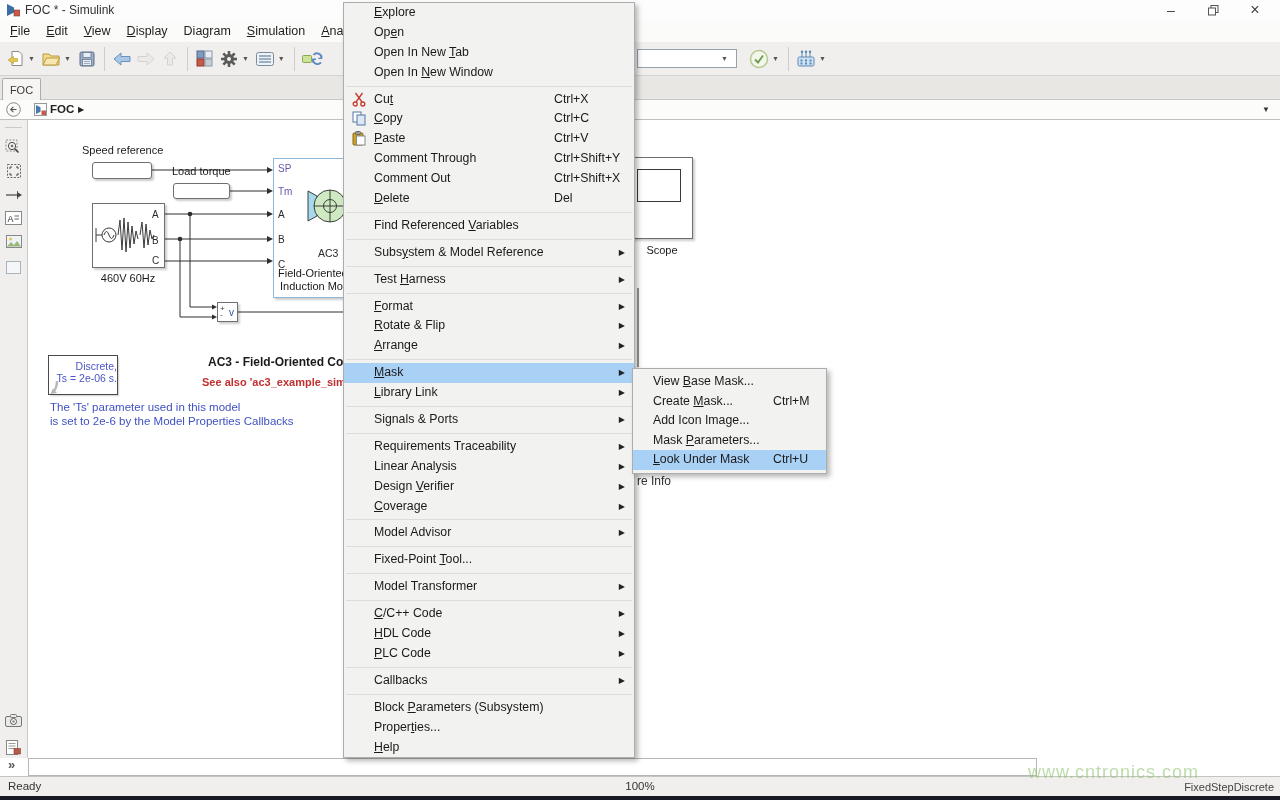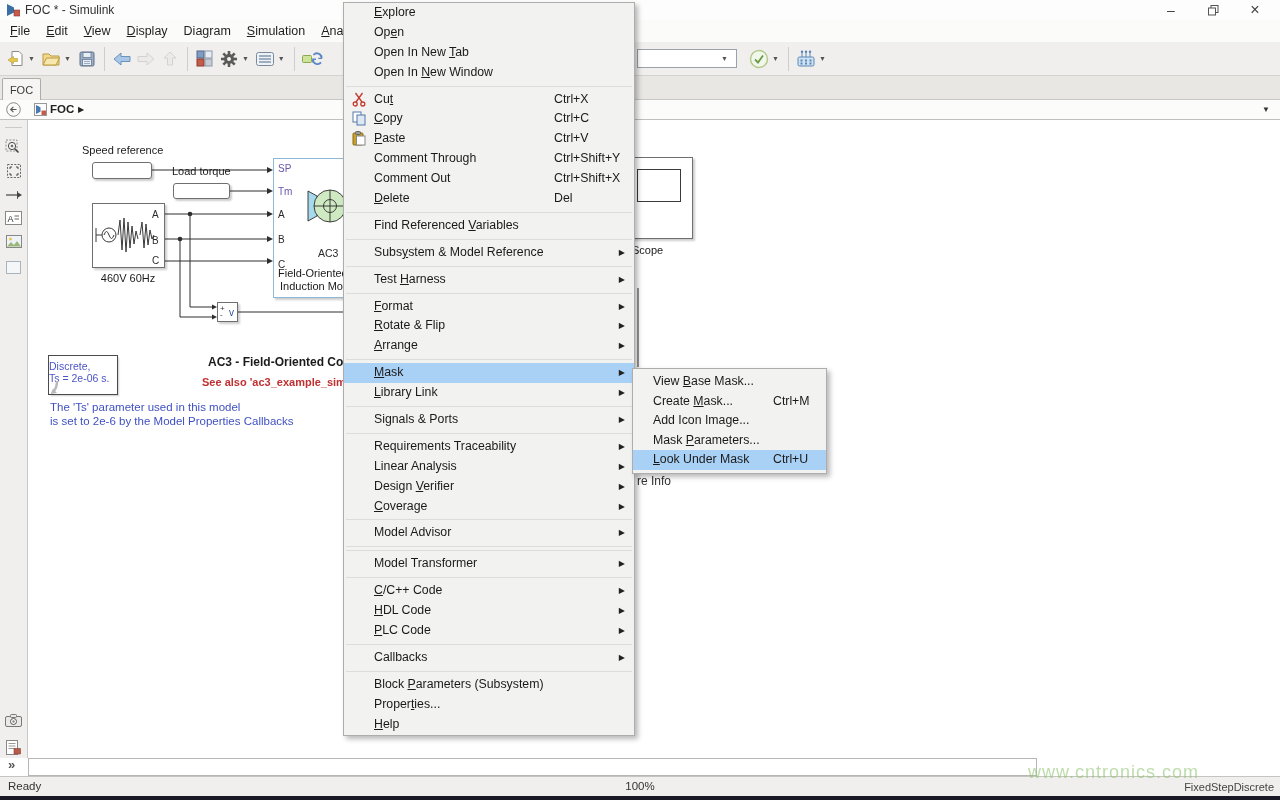--- a/index.html
+++ b/index.html
@@ -50,21 +50,21 @@
   .wires{position:absolute;left:0;top:0;z-index:1}
   .blk{position:absolute;background:#fff;border:1px solid #6f6f6f;box-sizing:border-box;
        box-shadow:2px 2px 2px rgba(0,0,0,.2);z-index:2}
   .blk.rounded{border-radius:3px}
   .ac3{border:1.4px solid #8fb9d9}
   .lbl{position:absolute;font-size:11px;color:#1a1a1a;white-space:nowrap;z-index:2}
   .portlbl{position:absolute;font-size:10px;color:#2b2b2b;z-index:3;white-space:nowrap}
   .portlbl.purple{color:#6a57a8}
   .scope-screen{position:absolute;left:6px;top:11px;width:42px;height:31px;border:1px solid #3a3a3a;background:#fff}
   .discrete{position:absolute;left:20px;top:235px;width:70px;height:40px;background:#fff;
-            border:1.4px solid #4a4a4a;box-sizing:border-box;text-align:left;
+            border:1.4px solid #4a4a4a;box-sizing:border-box;text-align:right;
             font-size:10.5px;color:#4a55c8;padding-top:4px;z-index:2;box-shadow:1.5px 1.5px 1.5px rgba(0,0,0,.15)}
   .ann-title{position:absolute;left:180px;top:235px;font-weight:bold;font-size:12px;color:#1a1a1a;white-space:nowrap;z-index:2}
   .ann-red{position:absolute;left:174px;top:256px;font-weight:bold;font-size:11px;color:#c03030;white-space:nowrap;z-index:2}
   .ann-blue{position:absolute;font-size:11.5px;color:#3f51c1;white-space:nowrap;z-index:2}
   .vm-sign{position:absolute;font-size:8px;color:#333;line-height:8px}
   .vm-v{position:absolute;right:3px;top:4px;font-size:10px;color:#33509a}
   .more-info{position:absolute;left:609px;top:354px;font-size:12px;color:#333;white-space:nowrap;z-index:2}
   
   .menu{position:absolute;left:343px;top:2px;width:292px;background:#f2f2f0;border:1px solid #adadad;
         box-shadow:3px 3px 5px rgba(0,0,0,.28);z-index:100;padding:0 0;box-sizing:border-box}
@@ -399,21 +399,21 @@
       <circle cx="26" cy="23" r="6.5" fill="none" stroke="#2b2b2b" stroke-width="0.9"></circle>
     </svg>
     <span class="portlbl" style="left:44px;top:88px;font-size:10.5px">AC3</span>
   </div>
   <span class="lbl" style="left:250px;top:147px">Field-Oriented</span>
   <span class="lbl" style="left:252px;top:160px">Induction Moto</span>
 
   <div class="blk" style="left:602px;top:37px;width:63px;height:82px">
     <div class="scope-screen"></div>
   </div>
-  <span class="lbl" style="left:604px;top:124px;width:60px;text-align:left">Scope</span>
+  <span class="lbl" style="left:604px;top:124px;width:60px;text-align:center">Scope</span>
 
   <div class="blk" style="left:189px;top:182px;width:21px;height:20px">
     <span class="vm-sign" style="left:2px;top:2px">+</span>
     <span class="vm-sign" style="left:2px;bottom:2px">-</span>
     <span class="vm-v">v</span>
   </div>
 
   <div class="discrete">
     <div>Discrete,</div>
     <div>Ts = 2e-06 s.</div>
@@ -472,20 +472,21 @@
     <div class="menu-sep"></div>
     <div class="menu-item"><span class="mi-label">Signals &amp; Ports</span><span class="mi-arrow">▶</span></div>
     <div class="menu-sep"></div>
     <div class="menu-item"><span class="mi-label">Requirements Traceability</span><span class="mi-arrow">▶</span></div>
     <div class="menu-item"><span class="mi-label">Linear Analysis</span><span class="mi-arrow">▶</span></div>
     <div class="menu-item"><span class="mi-label">Design <span class="mn">V</span>erifier</span><span class="mi-arrow">▶</span></div>
     <div class="menu-item"><span class="mi-label"><span class="mn">C</span>overage</span><span class="mi-arrow">▶</span></div>
     <div class="menu-sep"></div>
     <div class="menu-item"><span class="mi-label">Model Advisor</span><span class="mi-arrow">▶</span></div>
     <div class="menu-sep"></div>
+    <div class="menu-item"><span class="mi-label">Fixed-Point <span class="mn">T</span>ool...</span></div>
     <div class="menu-sep"></div>
     <div class="menu-item"><span class="mi-label">Model Transformer</span><span class="mi-arrow">▶</span></div>
     <div class="menu-sep"></div>
     <div class="menu-item"><span class="mi-label"><span class="mn">C</span>/C++ Code</span><span class="mi-arrow">▶</span></div>
     <div class="menu-item"><span class="mi-label"><span class="mn">H</span>DL Code</span><span class="mi-arrow">▶</span></div>
     <div class="menu-item"><span class="mi-label"><span class="mn">P</span>LC Code</span><span class="mi-arrow">▶</span></div>
     <div class="menu-sep"></div>
     <div class="menu-item"><span class="mi-label">Callbacks</span><span class="mi-arrow">▶</span></div>
     <div class="menu-sep"></div>
     <div class="menu-item"><span class="mi-label">Block <span class="mn">P</span>arameters (Subsystem)</span></div>

